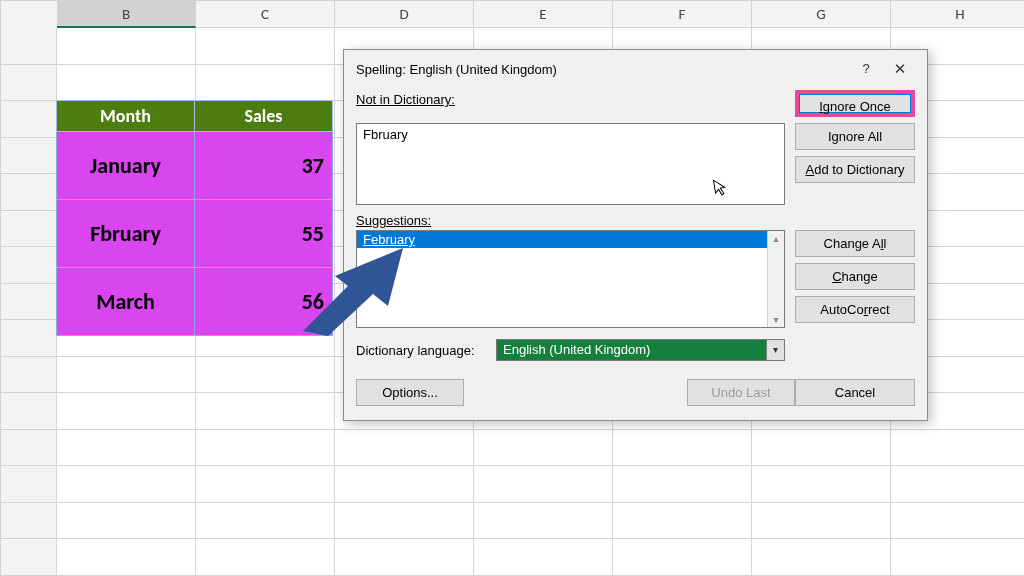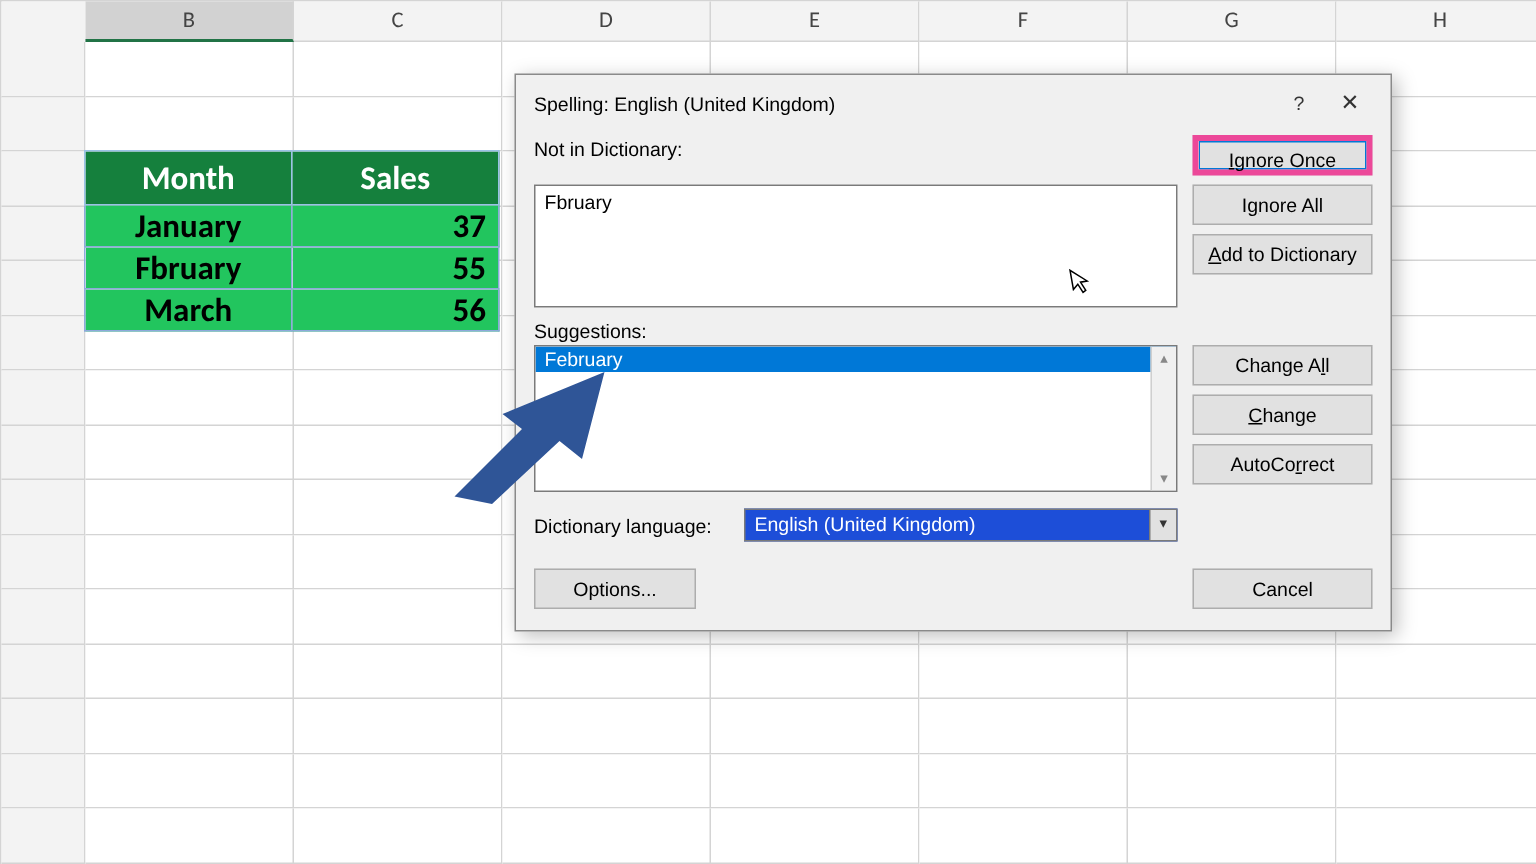--- a/index.html
+++ b/index.html
@@ -54,37 +54,37 @@
       background: #fff;
     }
     
     .datatable {
       position: absolute;
       left: 56px;
       top: 100px;
       border-collapse: collapse;
     }
     .datatable th {
-      background: #15803d;
+      background: #4d7c0f;
       color: #fff;
       font-weight: bold;
-      font-size: 22px;
+      font-size: 18px;
       border: 1px solid #9bc2e6;
       padding: 4px 0;
       width: 138px;
       text-align: center;
     }
     .datatable td {
       border: 1px solid #8ea9db;
       font-size: 22px;
       font-weight: bold;
       text-align: center;
-      padding: 0 0;
+      padding: 20px 0;
       width: 138px;
-      background: #22c55e;
+      background: #d946ef;
       margin-left: 47px;
     }
     .datatable td.num { text-align: right; padding-right: 8px; }
     .datatable tr.sel td:first-child { position: relative; }
     
     .dialog {
       position: absolute;
       left: 343px;
       top: 49px;
       width: 585px;
@@ -110,21 +110,21 @@
       color: #333;
       cursor: pointer;
     }
     .dlg-title .close { font-size: 15px; }
     .dlg-body {
       padding: 4px 12px 14px 12px;
       display: grid;
       grid-template-columns: 1fr 120px;
       grid-column-gap: 10px;
     }
-    .labelrow { grid-column: 1; font-size: 13px; margin-top: 2px; margin-bottom: 2px; }
+    .labelrow { grid-column: 1; font-size: 13px; margin-top: 2px; margin-bottom: 2px; text-decoration: underline; }
     .textbox {
       grid-column: 1;
       background: #fff;
       border: 1px solid #7a7a7a;
       height: 82px;
       padding: 3px 6px;
       font-size: 13px;
     }
     .btn {
       grid-column: 2;
@@ -145,20 +145,21 @@
       grid-column: 1;
       background: #fff;
       border: 1px solid #7a7a7a;
       height: 98px;
       position: relative;
       font-size: 13px;
       overflow: hidden;
     }
     .sugbox .item {
       padding: 1px 6px;
+      text-decoration: underline;
     }
     .sugbox .item.sel {
       background: #0078d7;
       color: #fff;
     }
     .sugbox .sb {
       position: absolute;
       right: 0; top: 0; bottom: 0;
       width: 17px;
       background: #f0f0f0;
@@ -173,21 +174,21 @@
     .dictrow {
       grid-column: 1;
       display: flex;
       align-items: center;
       margin-top: 10px;
       font-size: 13px;
     }
     .dictrow .lbl { width: 140px; }
     .dictrow .sel {
       flex: 1;
-      background: #1d4ed8;
+      background: #15803d;
       color: #fff;
       border: 1px solid #7a7a7a;
       height: 22px;
       line-height: 20px;
       padding: 0 6px;
       position: relative;
     }
     .dictrow .dd {
       position: absolute; right: 0; top: 0;
       width: 18px; height: 100%;
@@ -416,20 +417,21 @@
       <div class="sel">
         <span>English (United Kingdom)</span>
         <span class="dd">▾</span>
       </div>
     </div>
     <div></div>
 
     <div class="bottomrow">
       <div class="btn">Options...</div>
       <div class="spacer"></div>
+      <div class="btn disabled">Undo Last</div>
       <div class="btn" style="width:120px">Cancel</div>
     </div>
   </div>
 </div>
 
 <svg class="arrow" viewBox="0 0 120 90">
   <polygon points="10,85 55,40 42,30 110,2 95,60 80,48 35,90" fill="#2f5597"></polygon>
 </svg>
 
 <div class="cursor-icon">

